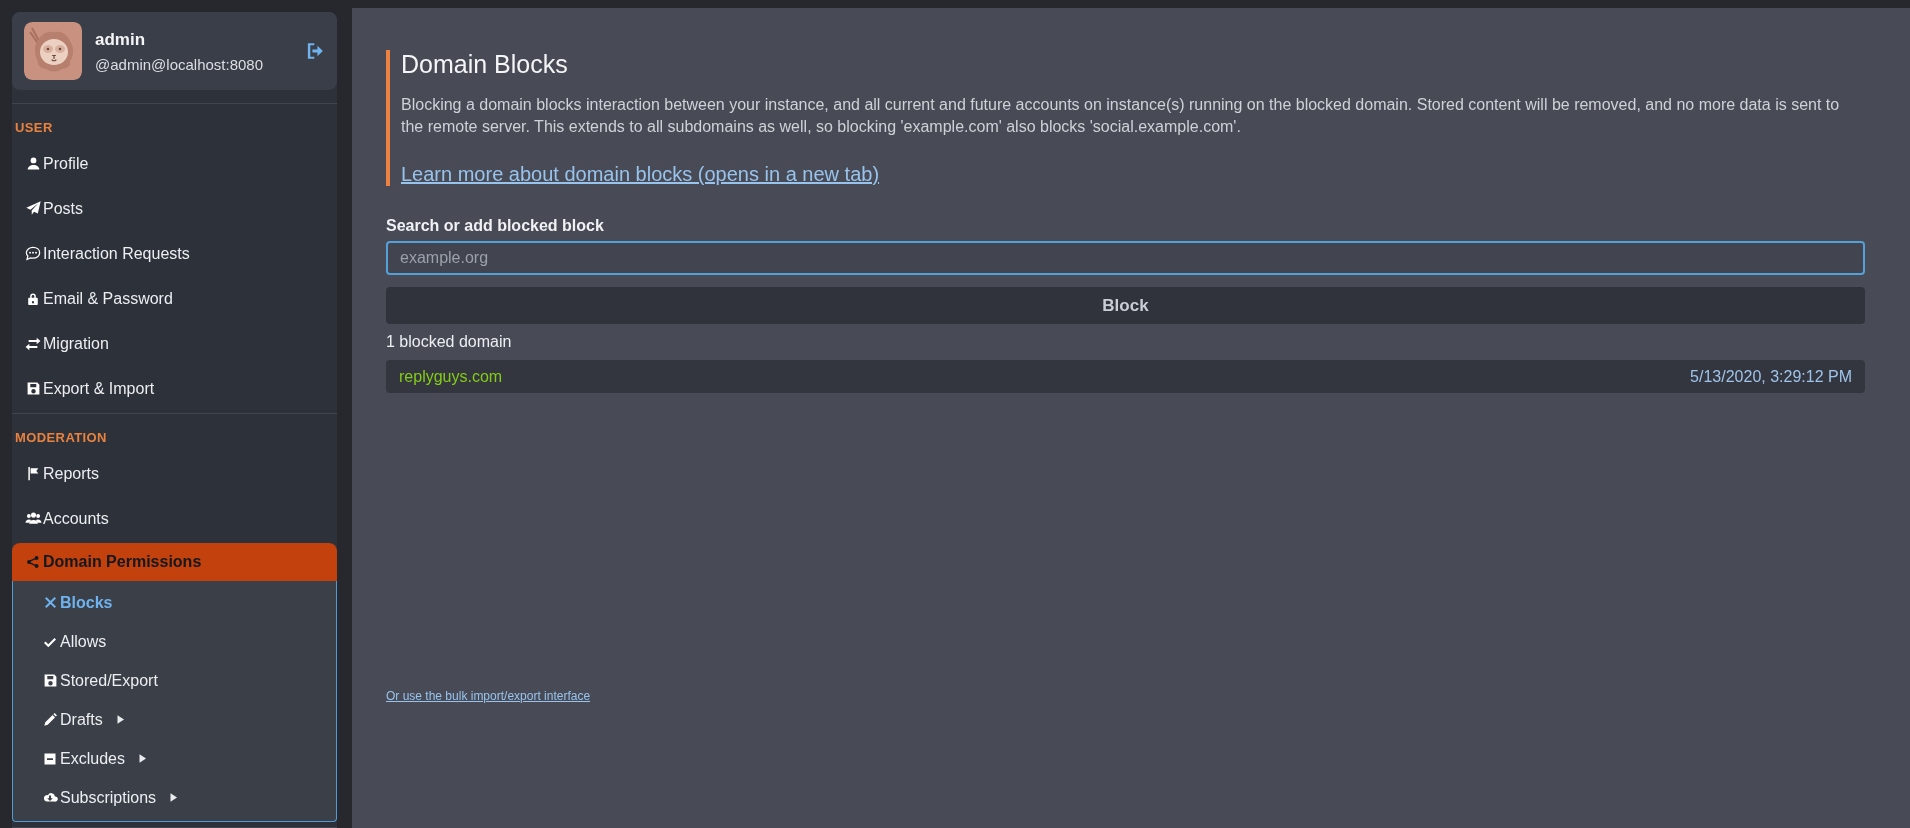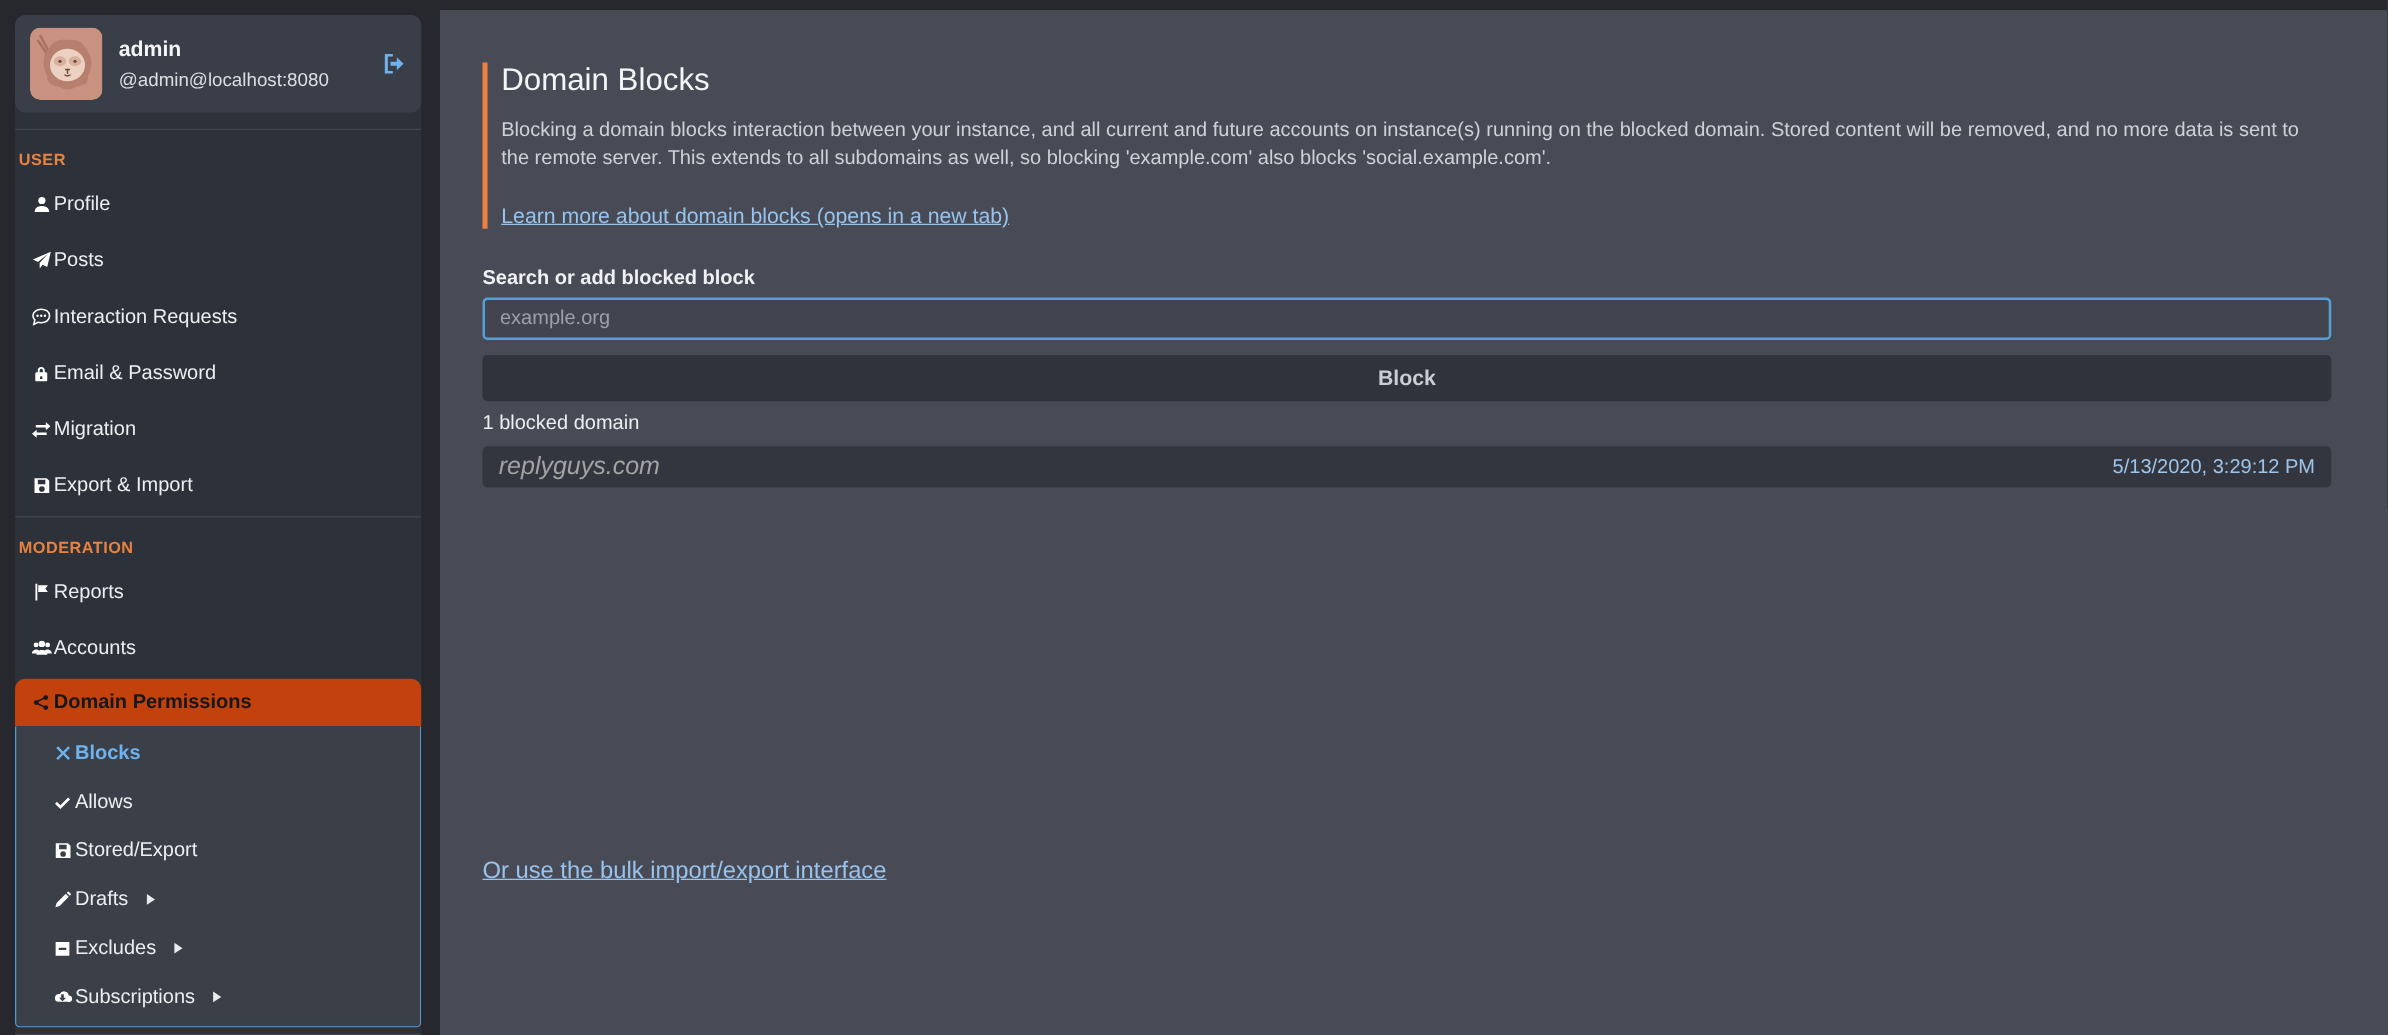--- a/index.html
+++ b/index.html
@@ -60,44 +60,44 @@
   .main {
     flex:1; margin:8px 0 0 15px;
     background:#484b55;
     padding:42px 45px 0 34px;
     color:#eceef1; overflow:hidden;
   }
   .header-block { border-left:4px solid #ed8142; padding-left:11px; }
   .page-title { margin:0; font-size:25px; line-height:1.15; font-weight:normal; color:#f4f5f7; font-family:"Liberation Sans", sans-serif; }
   .desc { margin-top:15px; font-size:16px; line-height:1.42; color:#ced1d7; }
   a.text-link { color:#98c3ec; text-decoration:underline; cursor:pointer; }
-  .learn-link { display:inline-block; margin-top:8px; font-size:17px; }
+  .learn-link { display:inline-block; margin-top:8px; font-size:20px; }
   .search-label { margin-top:31px; font-size:16px; font-weight:bold; color:#f0f1f4; }
   .search-input {
     display:block; margin-top:6px; width:100%; height:34px;
     background:#42454f; border:2px solid #54a0d8; border-radius:4px;
     color:#e8eaee; padding:0 12px; font-size:16px;
     font-family:"Liberation Sans", sans-serif; outline:none;
   }
   .search-input::placeholder { color:#9aa1ac; }
   .block-button {
     display:block; margin-top:12px; width:100%; height:37px;
     background:#30333b; border:none; border-radius:4px;
     color:#c9cdd4; font-weight:bold; font-size:17px;
     font-family:"Liberation Sans", sans-serif; cursor:pointer;
   }
   .count { margin-top:9px; font-size:16px; color:#eceef1; }
   .domain-row {
     margin-top:9px; height:33px; background:#33363f; border-radius:4px;
     display:flex; align-items:center; justify-content:space-between;
     padding:0 13px; cursor:pointer;
   }
-  .domain-link { color:#a3a3a3; font-size:20px; text-decoration:none;font-style:italic; }
+  .domain-link { color:#84cc16; font-size:16px; text-decoration:none; }
   .domain-date { color:#9fc4ea; font-size:16px; }
-  .bulk-link { display:inline-block; margin-top:296px; font-size:19px; }
+  .bulk-link { display:inline-block; margin-top:296px; font-size:12px; }
   svg { display:block; }
 </style>
 </head>
 <body>
 
 <div class="app">
 
   <nav class="sidebar">
 
     <div class="user-card">

